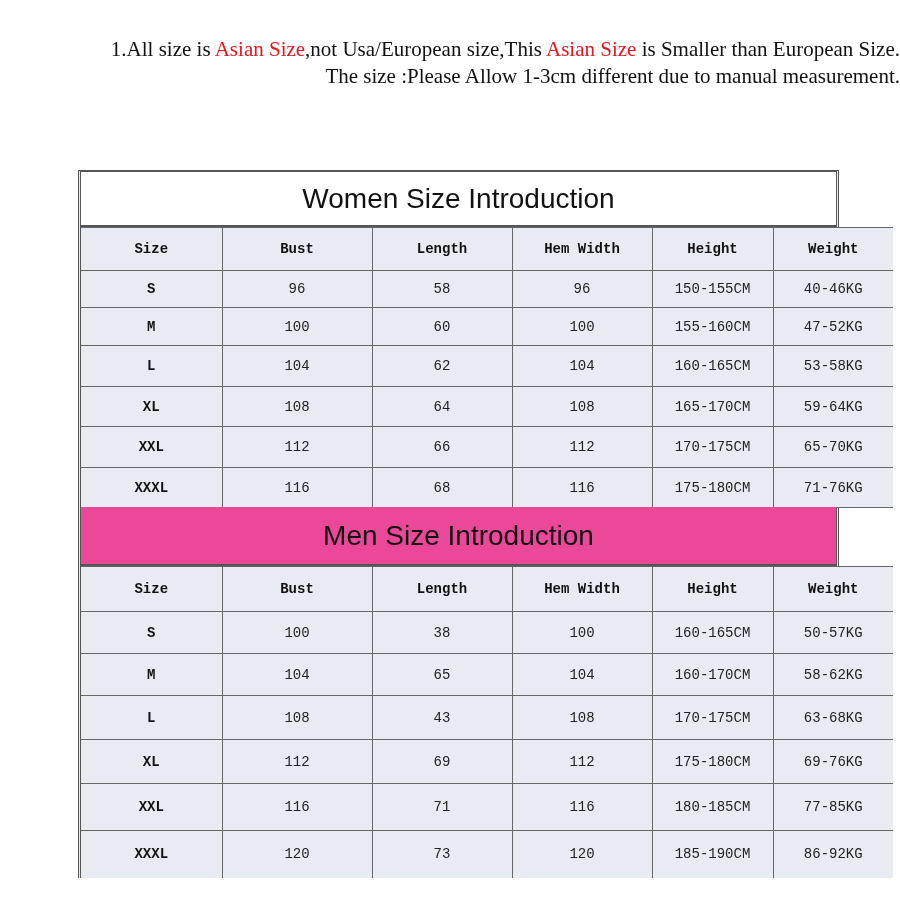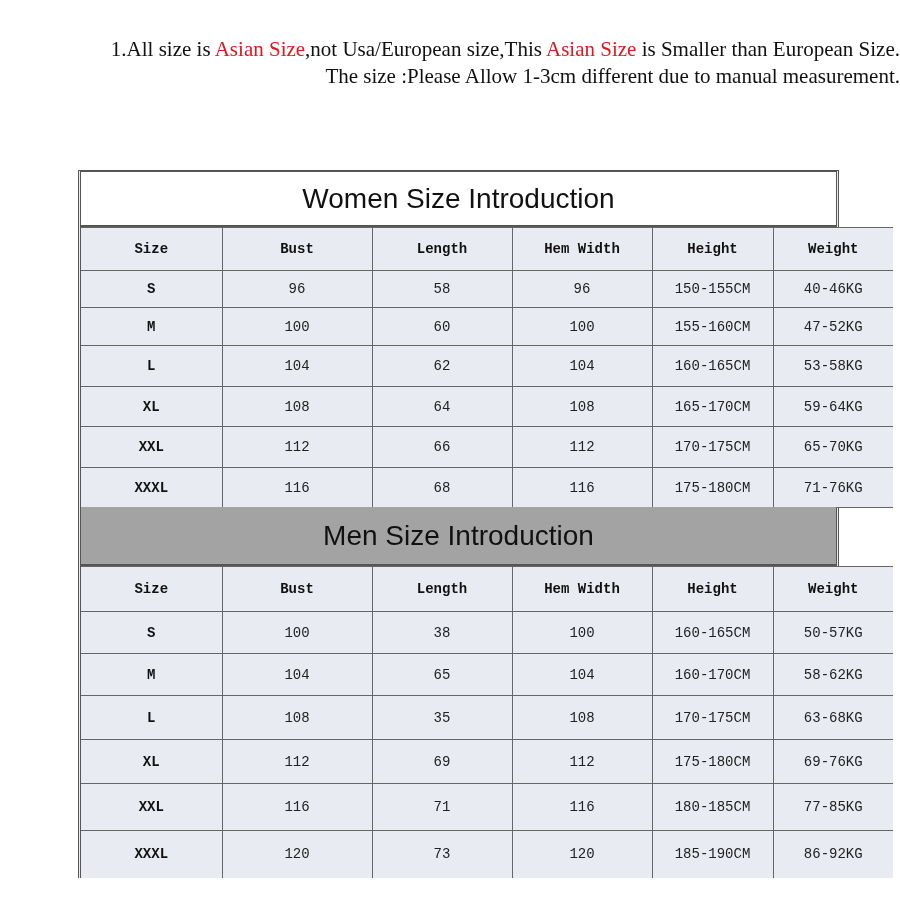--- a/index.html
+++ b/index.html
@@ -15,21 +15,21 @@
     border-left:3px double #555; border-right:3px double #555; border-top:2px solid #555;
     box-sizing:border-box; background:#e9ebf3;margin-left:37px;
   }
   .title-band {
     position:absolute; left:0; width:100%;
     display:flex; align-items:center; justify-content:center;
     font-family:"Liberation Sans", "DejaVu Sans", sans-serif; font-size:28px; color:#111;
     border-bottom:2px solid #555; box-sizing:border-box;
   }
   .title-band.women { background:#ffffff; }
-  .title-band.men { background:#a3a3a3; }
+  .title-band.men { background:#ec4899; }
   table.size {
     position:absolute; left:0; width:100%;
     border-collapse:collapse; table-layout:fixed;
     font-family:Liberation Mono, monospace; font-size:14px; color:#222;
   }
   table.size th, table.size td {
     border:1.5px solid #666; text-align:center; padding:0;
     background:#e9ebf3;
   }
   table.size tr > *:first-child { border-left:none; }
@@ -152,21 +152,21 @@
           <td class="sz">M</td>
           <td>104</td>
           <td>65</td>
           <td>104</td>
           <td>160-170CM</td>
           <td>58-62KG</td>
         </tr>
         <tr style="height: 44px;">
           <td class="sz">L</td>
           <td>108</td>
-          <td>35</td>
+          <td>43</td>
           <td>108</td>
           <td>170-175CM</td>
           <td>63-68KG</td>
         </tr>
         <tr style="height: 44px;">
           <td class="sz">XL</td>
           <td>112</td>
           <td>69</td>
           <td>112</td>
           <td>175-180CM</td>

